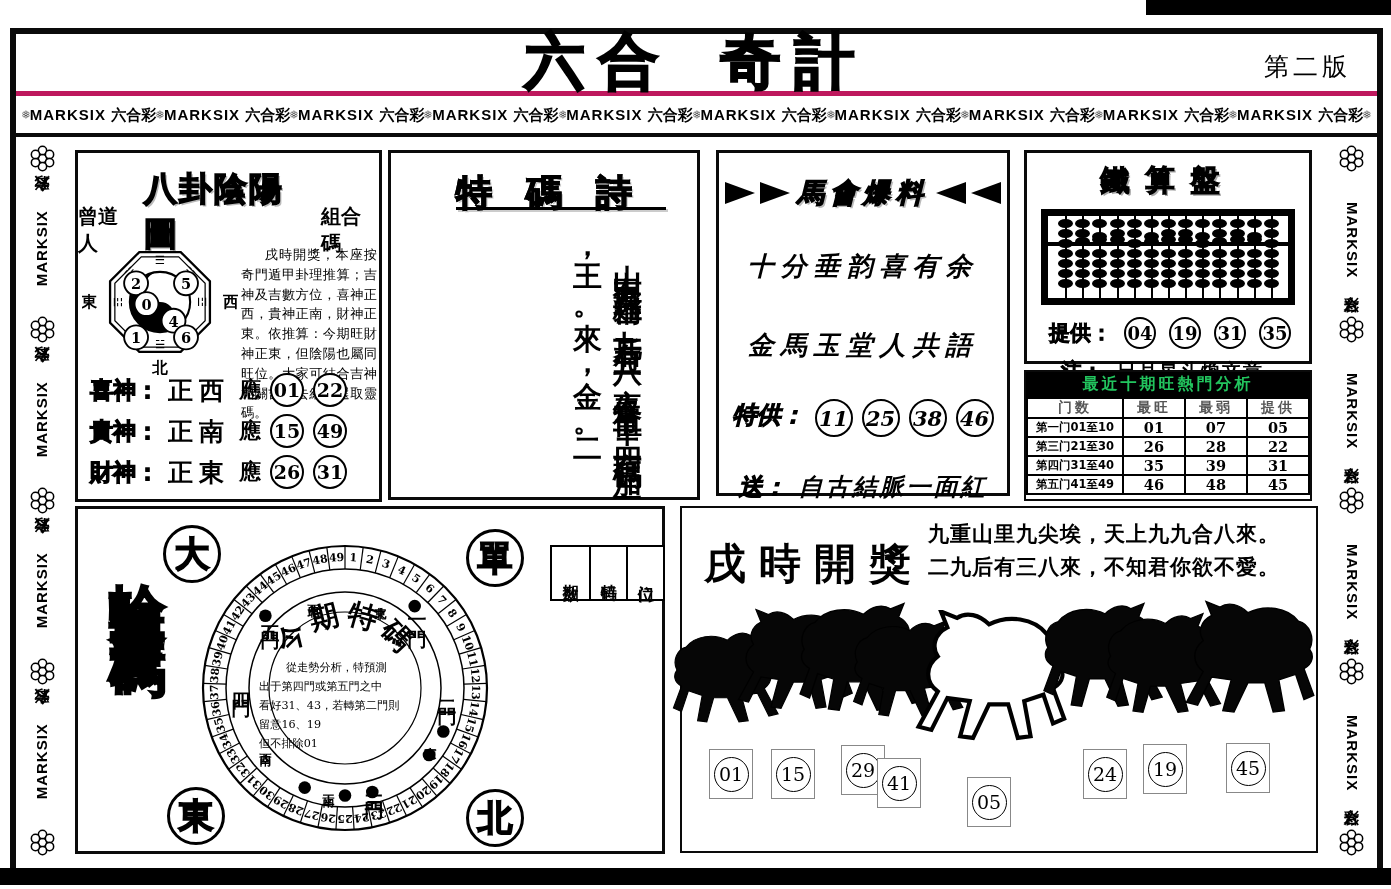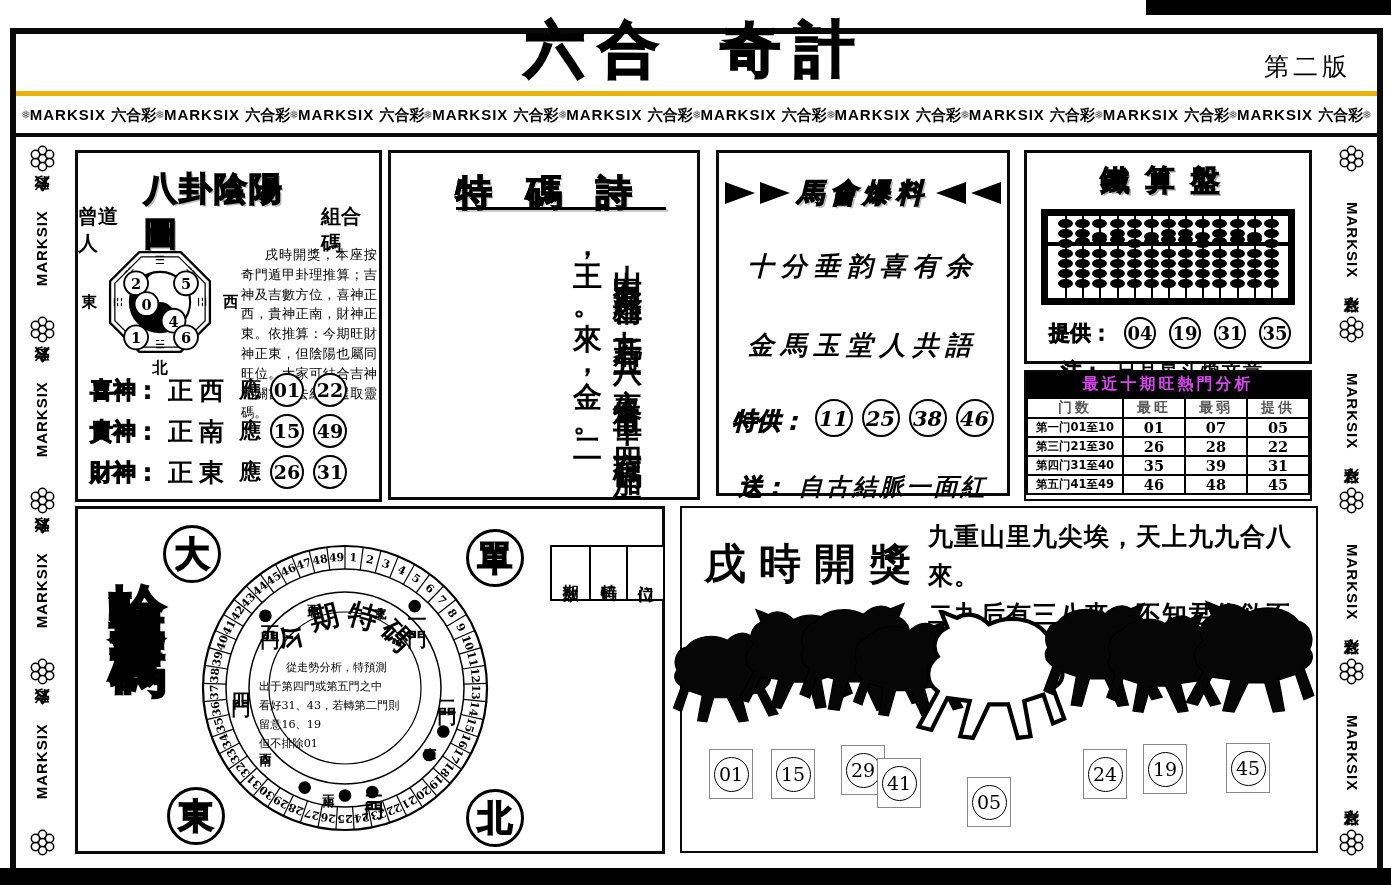--- a/index.html
+++ b/index.html
@@ -8,22 +8,22 @@
 
   
   .artifact-top { position:absolute; top:0; right:0; width:245px; height:15px; background:#000; }
   .artifact-bottom { position:absolute; bottom:4px; left:0; width:100%; height:17px; background:#000; }
 
   
   .frame { position:absolute; left:10px; top:28px; right:8px; bottom:21px;
            border:6px solid #0a0a0a; border-bottom:none; background:#fff; }
 
   
-  .titlebar { position:absolute; left:0; top:0; width:100%; height:62px; border-bottom:5px solid #eab308;
-              display:flex; align-items:flex-end; justify-content:center; }
+  .titlebar { position:absolute; left:0; top:0; width:100%; height:62px; border-bottom:5px solid #be185d;
+              display:flex; align-items:center; justify-content:center; }
   .main-title { font-size:60px; font-weight:bold; font-family:"DejaVu Serif",serif; letter-spacing:14px;
                 -webkit-text-stroke:2px #000; }
   .main-title .gap { display:inline-block; width:48px; }
   .edition { position:absolute; right:26px; bottom:8px; font-size:25px; letter-spacing:4px; }
 
   
   .flower-strip { position:absolute; left:0; top:62px; width:100%; height:41px; border-bottom:4px solid #0a0a0a;
                   display:flex; align-items:center; justify-content:space-between; padding:0 6px; }
   .brand-unit { white-space:nowrap; font-weight:bold; }
   .brand-en { font-size:15px; letter-spacing:1px; font-family:"Liberation Sans",sans-serif; font-weight:bold; }
@@ -70,21 +70,21 @@
 
   
   .p-club { left:648px; top:4px; width:294px; height:346px;font-style:italic; }
   .club-titlerow { display:flex; align-items:center; justify-content:space-between; margin-top:22px; padding:0 6px; }
   .chevs { display:flex; gap:5px; }
   .chev-r { width:0; height:0; border-top:11px solid transparent; border-bottom:11px solid transparent; border-left:30px solid #000; }
   .chev-l { width:0; height:0; border-top:11px solid transparent; border-bottom:11px solid transparent; border-right:30px solid #000; }
   .club-title { font-size:27px; font-weight:bold; letter-spacing:6px; -webkit-text-stroke:1.3px #000; text-shadow:2px 2px 0 #bbb; }
   .club-line { text-align:center; font-size:26px; font-family:"DejaVu Serif",serif; font-weight:bold; letter-spacing:7px; }
   .club-line1 { margin-top:44px; } .club-line2 { margin-top:38px; }
-  .club-special { display:flex; align-items:flex-end; justify-content:center; gap:10px; margin-top:36px; }
+  .club-special { display:flex; align-items:flex-start; justify-content:center; gap:10px; margin-top:36px; }
   .club-label { font-size:24px; font-weight:bold; -webkit-text-stroke:1px #000; }
   .cnum-big { width:38px; height:38px; font-size:21px; }
   .club-send { display:flex; align-items:center; justify-content:center; gap:12px; margin-top:34px; }
   .club-send-text { font-size:24px; font-family:"DejaVu Serif",serif; font-weight:bold; letter-spacing:3px; }
 
   
   .p-abacus { left:956px; top:4px; width:288px; height:214px; }
   .iron-title { text-align:center; margin-top:8px; font-size:29px; font-weight:bold; letter-spacing:16px;
                 -webkit-text-stroke:1.4px #000; text-shadow:2px 2px 0 #aaa; }
   .abacus-box { position:relative; margin:8px auto 0; width:254px; height:96px; border:7px solid #000; background:#fff; }
@@ -92,21 +92,21 @@
   .rod { position:absolute; top:0; bottom:0; width:2px; background:#000; }
   .bead { position:absolute; width:15px; height:9px; background:#000; border-radius:50%; }
   .abacus-provide { display:flex; align-items:center; gap:12px; margin:12px 0 0 22px; }
   .abacus-label { font-size:21px; font-weight:bold; -webkit-text-stroke:0.8px #000; }
   .cnum-mid { width:32px; height:32px; font-size:18px; }
   .abacus-note { display:flex; align-items:center; gap:14px; margin:8px 0 0 34px; }
   .abacus-note-text { font-size:19px; font-family:"DejaVu Serif",serif; font-weight:bold; letter-spacing:2px; }
 
   
   .p-analysis { left:956px; top:224px; width:288px; height:131px; border-width:2px; }
-  .analysis-titlebar { background:#000; color:#d946ef; text-align:center; font-size:16px; font-weight:bold;
+  .analysis-titlebar { background:#000; color:#22c55e; text-align:center; font-size:16px; font-weight:bold;
                        letter-spacing:3px; padding:2px 0; }
   .analysis-table { width:100%; border-collapse:collapse; table-layout:fixed; }
   .analysis-table th, .analysis-table td { border:2px solid #000; text-align:center; padding:0; height:16.5px; }
   .analysis-table col.c0 { width:34%; }
   .analysis-table thead th { font-size:14px; color:#555; font-weight:bold; letter-spacing:3px; }
   .gate-cell { font-size:11.5px; font-weight:bold; letter-spacing:0; }
   .num-cell { font-size:14.5px; font-family:"DejaVu Serif",serif; font-weight:bold; }
 
   
   .p-wheel { left:7px; top:360px; width:590px; height:348px; }
@@ -127,21 +127,21 @@
   .compass-label { position:absolute; writing-mode:vertical-rl; font-size:12px; font-weight:bold;
                    transform:translate(-50%,-50%); }
   .wheel-center-text { position:absolute; left:181px; top:149px; width:176px; font-size:11.2px; line-height:1.7;
                        font-family:"DejaVu Serif",serif; }
   .wheel-center-text .l0 { text-indent:2.4em; }
 
   
   .p-horses { left:612px; top:360px; width:638px; height:347px; border-width:2px; }
   .horses-title { position:absolute; left:22px; top:28px; font-size:42px; font-weight:bold; letter-spacing:13px;
                   font-family:"DejaVu Serif",serif; }
-  .horses-poem { position:absolute; left:246px; top:10px; font-size:25px; font-weight:bold; line-height:1.55;
+  .horses-poem { position:absolute; left:246px; top:10px; font-size:21px; font-weight:bold; line-height:1.55;
                  font-family:"DejaVu Serif",serif; letter-spacing:1px; }
   .horses-field { position:absolute; left:0; top:88px; width:100%; height:256px; }
   .horse { position:absolute; line-height:0; }
   .plate { position:absolute; width:44px; height:50px; background:#fff; border:1px solid #888;
            display:flex; align-items:center; justify-content:center; z-index:5; }
   .plate .cnum { width:35px; height:35px; border-width:1.5px; font-size:19px; font-weight:normal; }
 </style>
 </head>
 <body>
 

